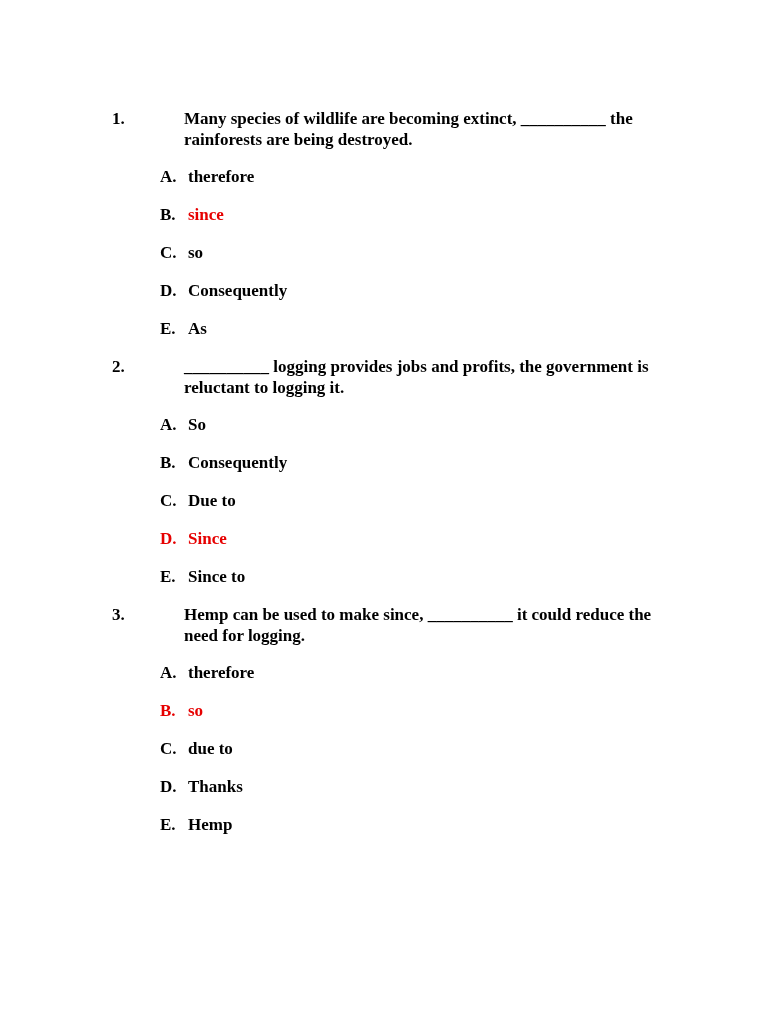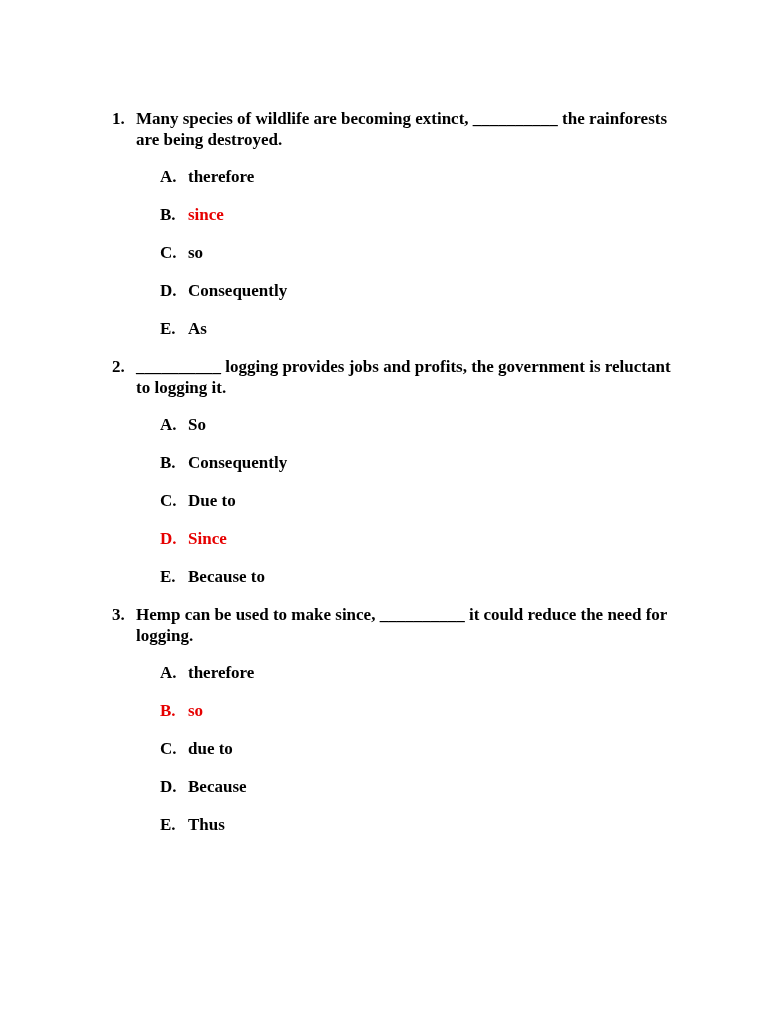--- a/index.html
+++ b/index.html
@@ -25,20 +25,21 @@
   .q-head {
     display: flex;
     align-items: flex-start;
     line-height: 21px;
   }
   .q-number {
     flex: 0 0 24px;
   }
   .q-text {
     flex: 1 1 auto;
+    margin-left: 48px;
   }
   .options {
     margin: 0;
     padding: 0;
   }
   .option {
     display: flex;
     align-items: baseline;
     margin: 16px 0 16px 48px;
     line-height: 22px;
@@ -100,21 +101,21 @@
           <div class="option">
             <span class="opt-letter">C.</span>
             <span class="opt-text">Due to</span>
           </div>
           <div class="option">
             <span class="opt-letter" style="color: rgb(230, 0, 0);">D.</span>
             <span class="opt-text" style="color: rgb(230, 0, 0);">Since</span>
           </div>
           <div class="option">
             <span class="opt-letter">E.</span>
-            <span class="opt-text">Because to</span>
+            <span class="opt-text">Since to</span>
           </div>
         </div>
       </div>
       <div class="question">
         <div class="q-head">
           <span class="q-number">3.</span>
           <span class="q-text">Hemp can be used to make since, __________ it could reduce the need for logging.</span>
         </div>
         <div class="options">
           <div class="option">
@@ -124,22 +125,22 @@
           <div class="option">
             <span class="opt-letter" style="color: rgb(230, 0, 0);">B.</span>
             <span class="opt-text" style="color: rgb(230, 0, 0);">so</span>
           </div>
           <div class="option">
             <span class="opt-letter">C.</span>
             <span class="opt-text">due to</span>
           </div>
           <div class="option">
             <span class="opt-letter">D.</span>
-            <span class="opt-text">Because</span>
+            <span class="opt-text">Thanks</span>
           </div>
           <div class="option">
             <span class="opt-letter">E.</span>
-            <span class="opt-text">Thus</span>
+            <span class="opt-text">Hemp</span>
           </div>
         </div>
       </div>
     </div>
 </div>
 
 </body></html>

